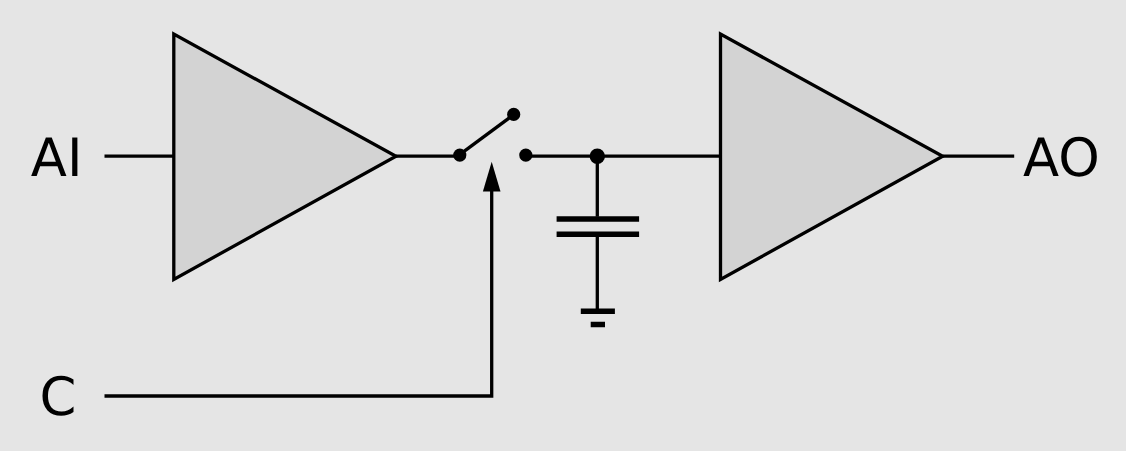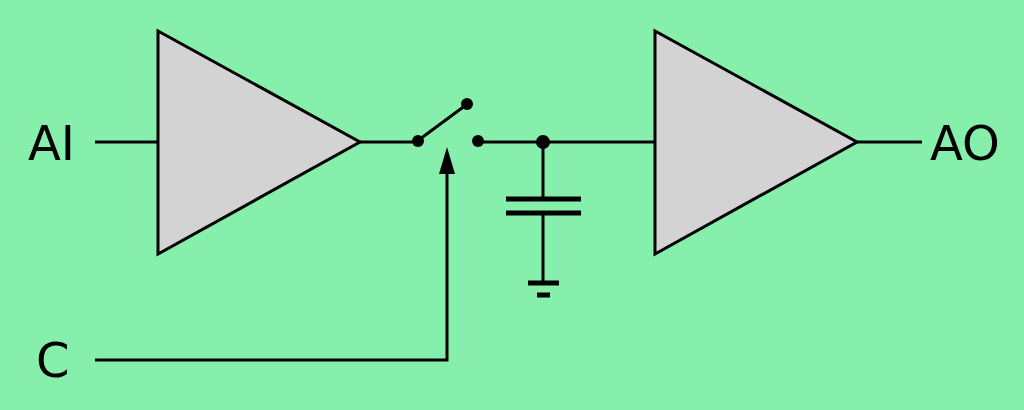--- a/index.html
+++ b/index.html
@@ -4,21 +4,21 @@
 <style>
   html, body {
     margin: 0;
     padding: 0;
     background: #ffffff;
   }
   .stage {
     position: relative;
     width: 1024px;
     height: 410px;
-    background: #86efac;
+    background: #e5e5e5;
     overflow: hidden;
   }
   svg { display: block; }
   text.label {
     font-family: "DejaVu Sans", "Liberation Sans", sans-serif;
     font-size: 48px;
     fill: #000000;
   }
   .wire {
     stroke: #000000;

